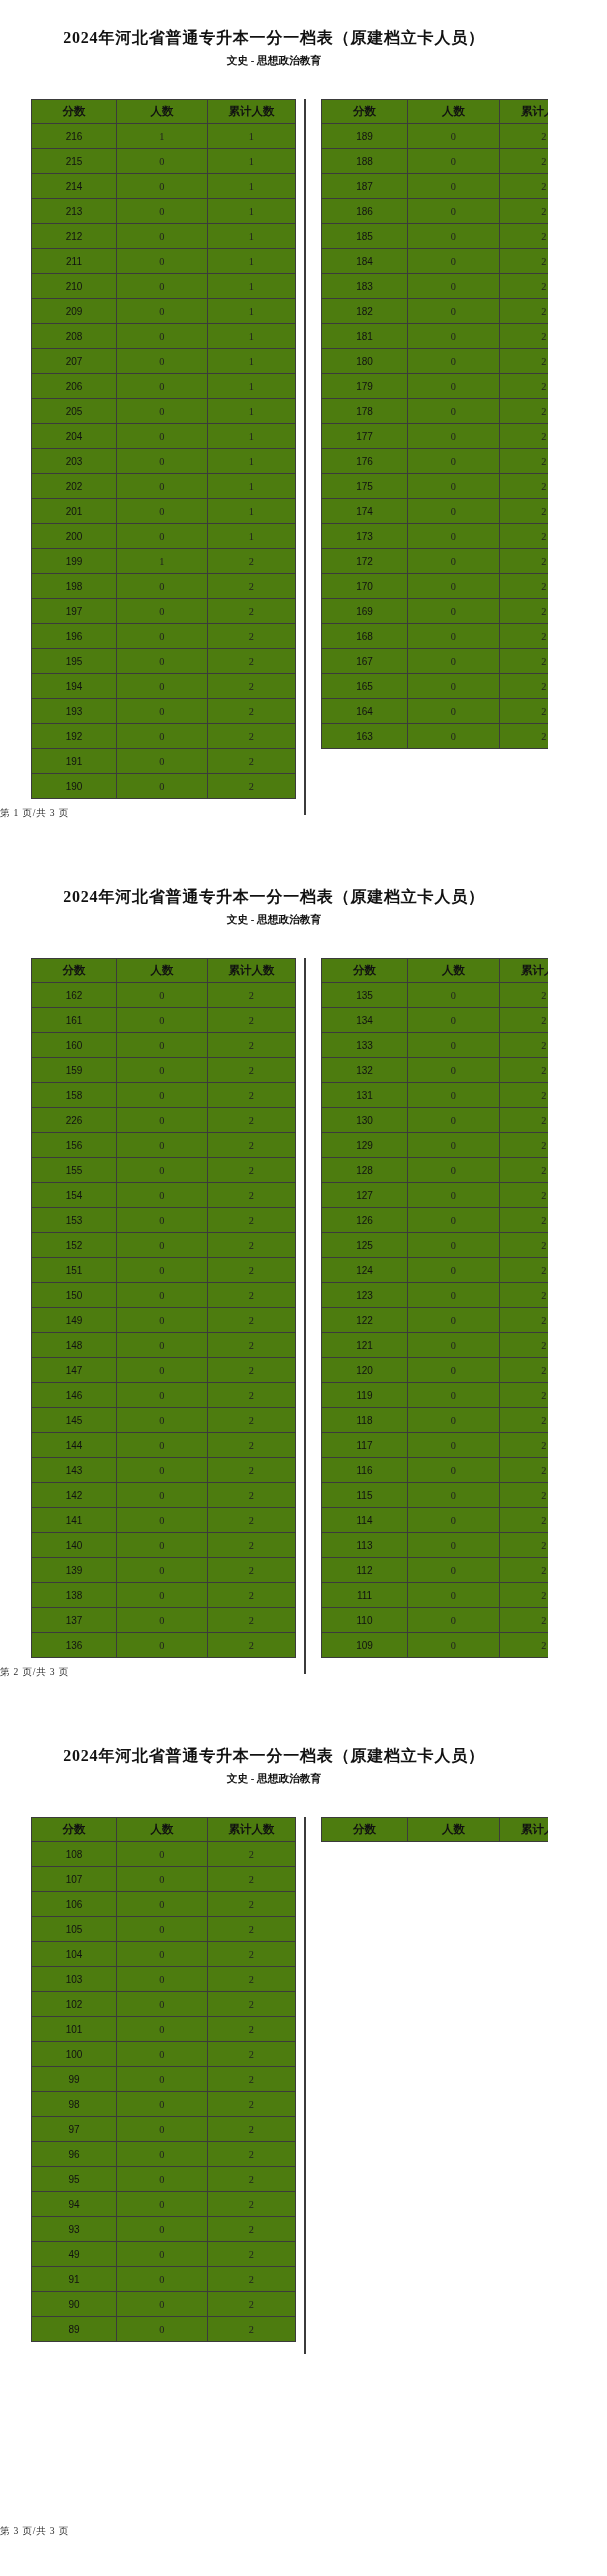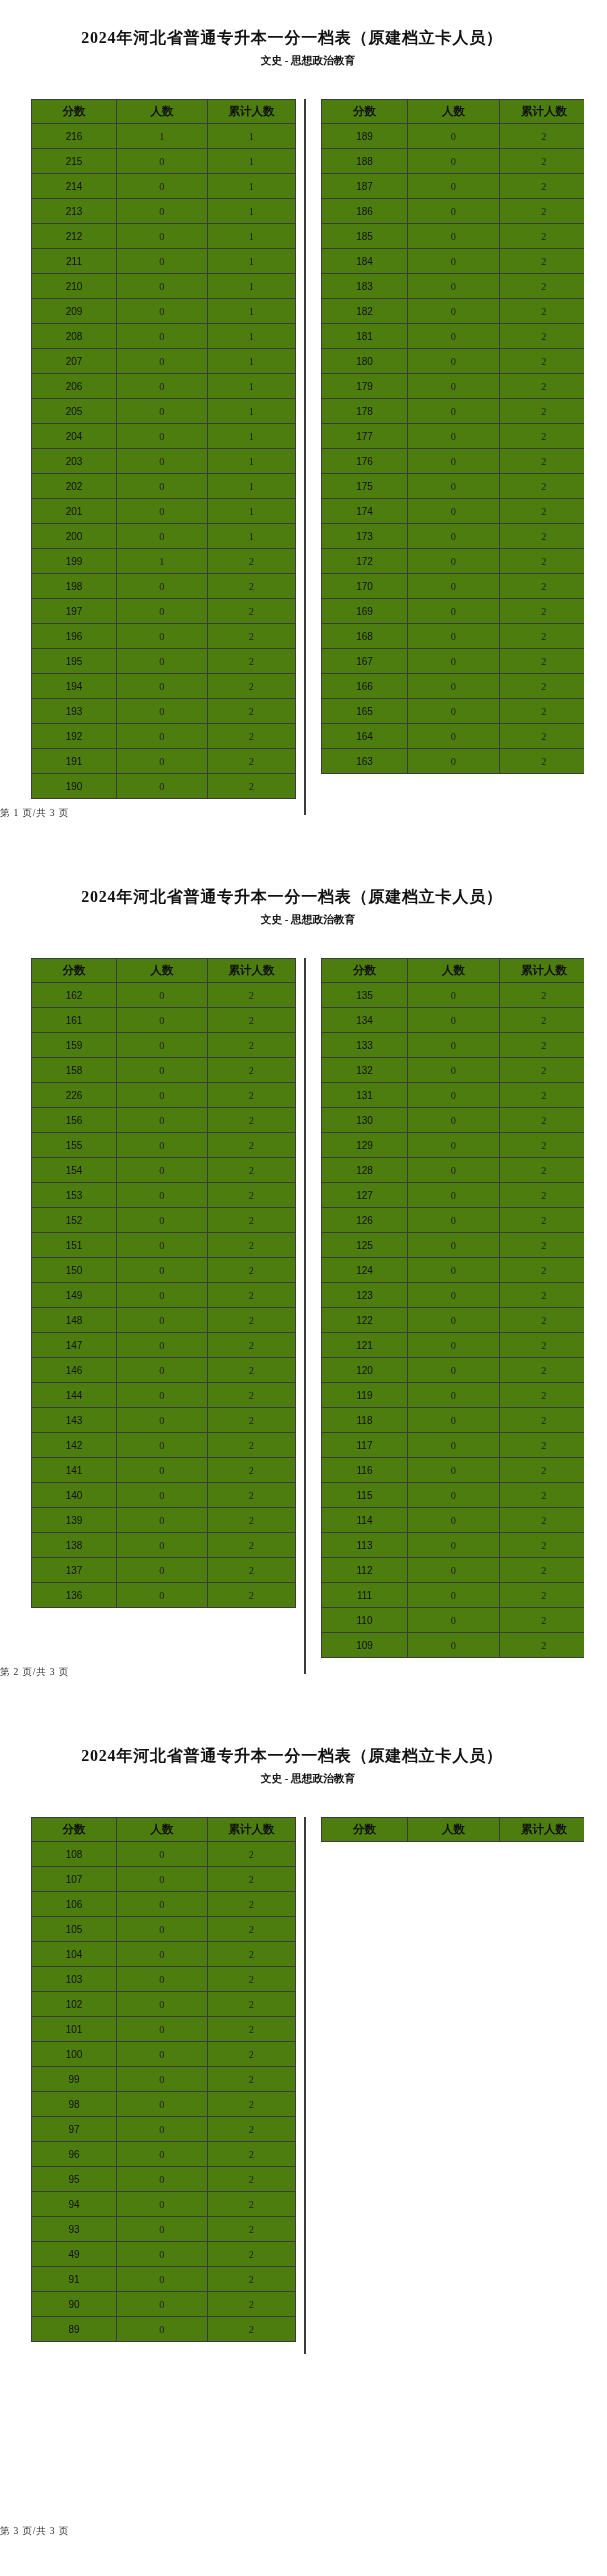--- a/index.html
+++ b/index.html
@@ -3,41 +3,42 @@
 <meta charset="utf-8">
 <style>
   html, body { margin: 0; padding: 0; background: #ffffff; }
   body {
     width: 607px;
     font-family: "Liberation Serif", serif;
     color: #111111;
   }
   .page {
     position: relative;
-    width: 584px;
+    width: 516px;
     height: 859px;
     background: #ffffff;
     overflow: hidden;
+    padding-left: 32px;
   }
   .title {
     position: absolute;
     top: 27.5px;
     left: 0;
     width: 100%;
     text-align: center;
     font-size: 16px;
     font-weight: bold;
     letter-spacing: 0.8px;
     color: #111111;
     white-space: nowrap;
   }
   .subtitle {
     position: absolute;
     top: 54px;
-    left: 16px;
+    left: 0;
     width: 100%;
     text-align: center;
     font-size: 10.7px;
     font-weight: bold;
     color: #111111;
   }
   .tables {
     position: absolute;
     top: 99px;
     left: 0;
@@ -371,25 +372,20 @@
               <td class="num">0</td>
               <td class="num">2</td>
             </tr>
             <tr>
               <td class="score">168</td>
               <td class="num">0</td>
               <td class="num">2</td>
             </tr>
             <tr>
               <td class="score">167</td>
-              <td class="num">0</td>
-              <td class="num">2</td>
-            </tr>
-            <tr>
-              <td class="score">166</td>
               <td class="num">0</td>
               <td class="num">2</td>
             </tr>
             <tr>
               <td class="score">165</td>
               <td class="num">0</td>
               <td class="num">2</td>
             </tr>
             <tr>
               <td class="score">164</td>
@@ -429,20 +425,25 @@
               <td class="score">162</td>
               <td class="num">0</td>
               <td class="num">2</td>
             </tr>
             <tr>
               <td class="score">161</td>
               <td class="num">0</td>
               <td class="num">2</td>
             </tr>
             <tr>
+              <td class="score">160</td>
+              <td class="num">0</td>
+              <td class="num">2</td>
+            </tr>
+            <tr>
               <td class="score">159</td>
               <td class="num">0</td>
               <td class="num">2</td>
             </tr>
             <tr>
               <td class="score">158</td>
               <td class="num">0</td>
               <td class="num">2</td>
             </tr>
             <tr>
@@ -495,20 +496,25 @@
               <td class="num">0</td>
               <td class="num">2</td>
             </tr>
             <tr>
               <td class="score">147</td>
               <td class="num">0</td>
               <td class="num">2</td>
             </tr>
             <tr>
               <td class="score">146</td>
+              <td class="num">0</td>
+              <td class="num">2</td>
+            </tr>
+            <tr>
+              <td class="score">145</td>
               <td class="num">0</td>
               <td class="num">2</td>
             </tr>
             <tr>
               <td class="score">144</td>
               <td class="num">0</td>
               <td class="num">2</td>
             </tr>
             <tr>
               <td class="score">143</td>

